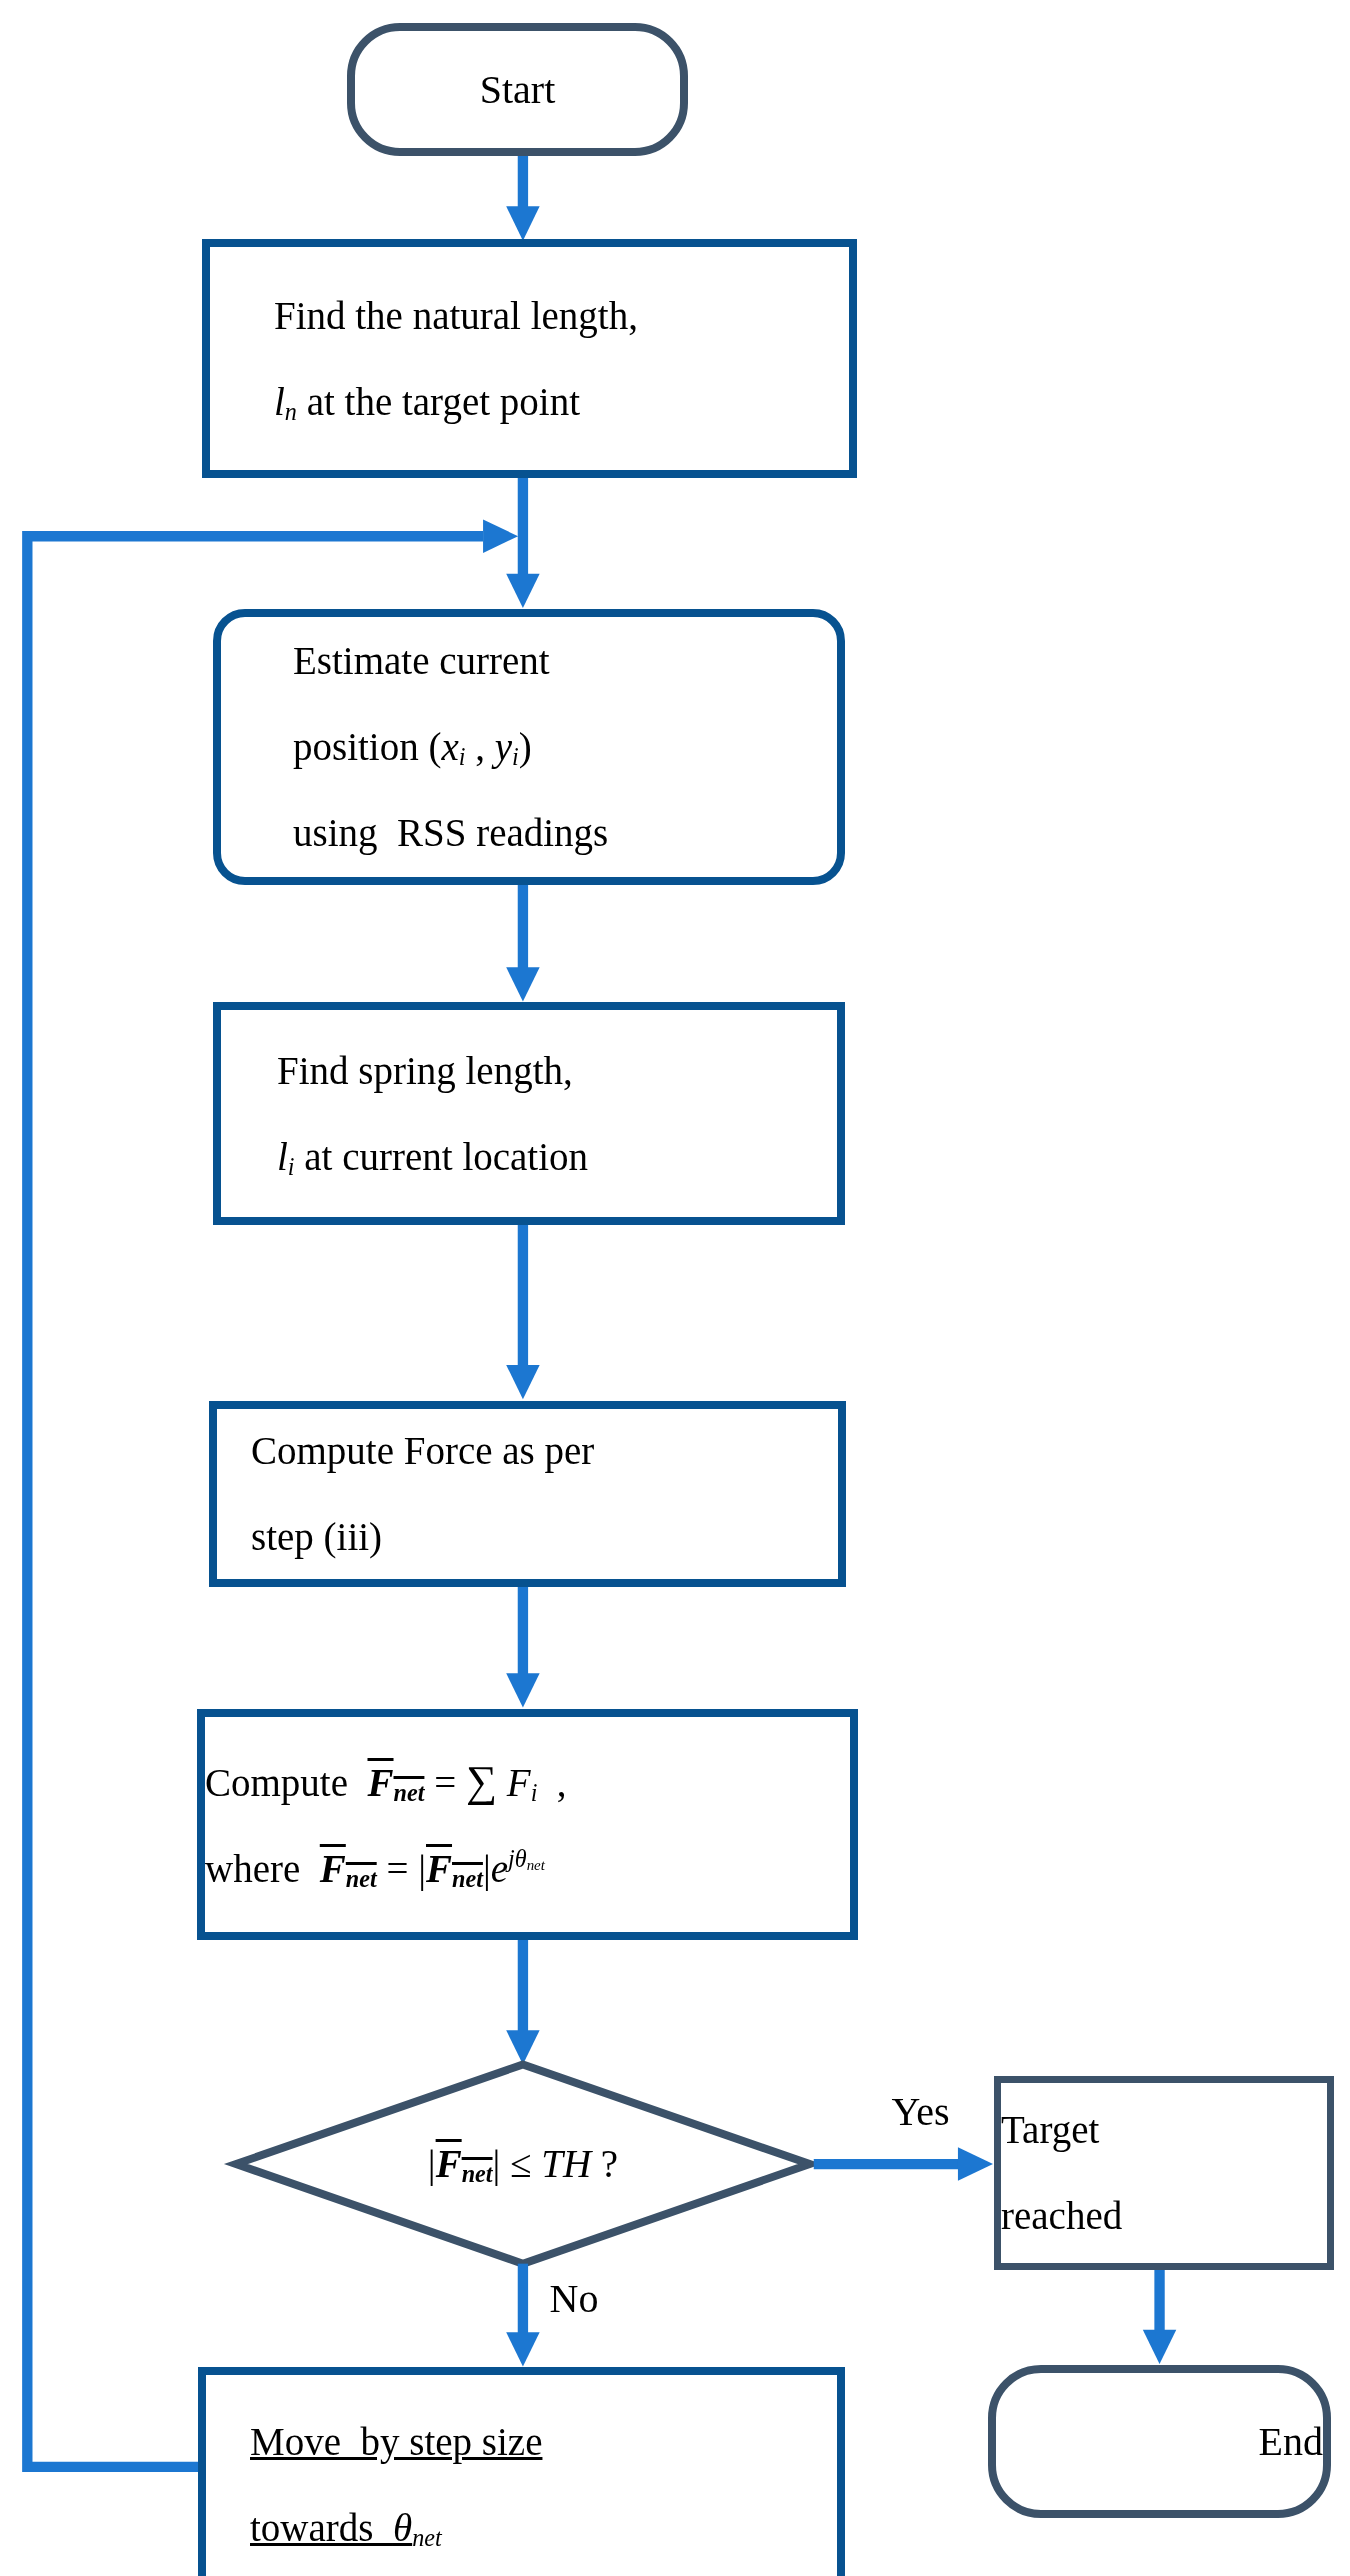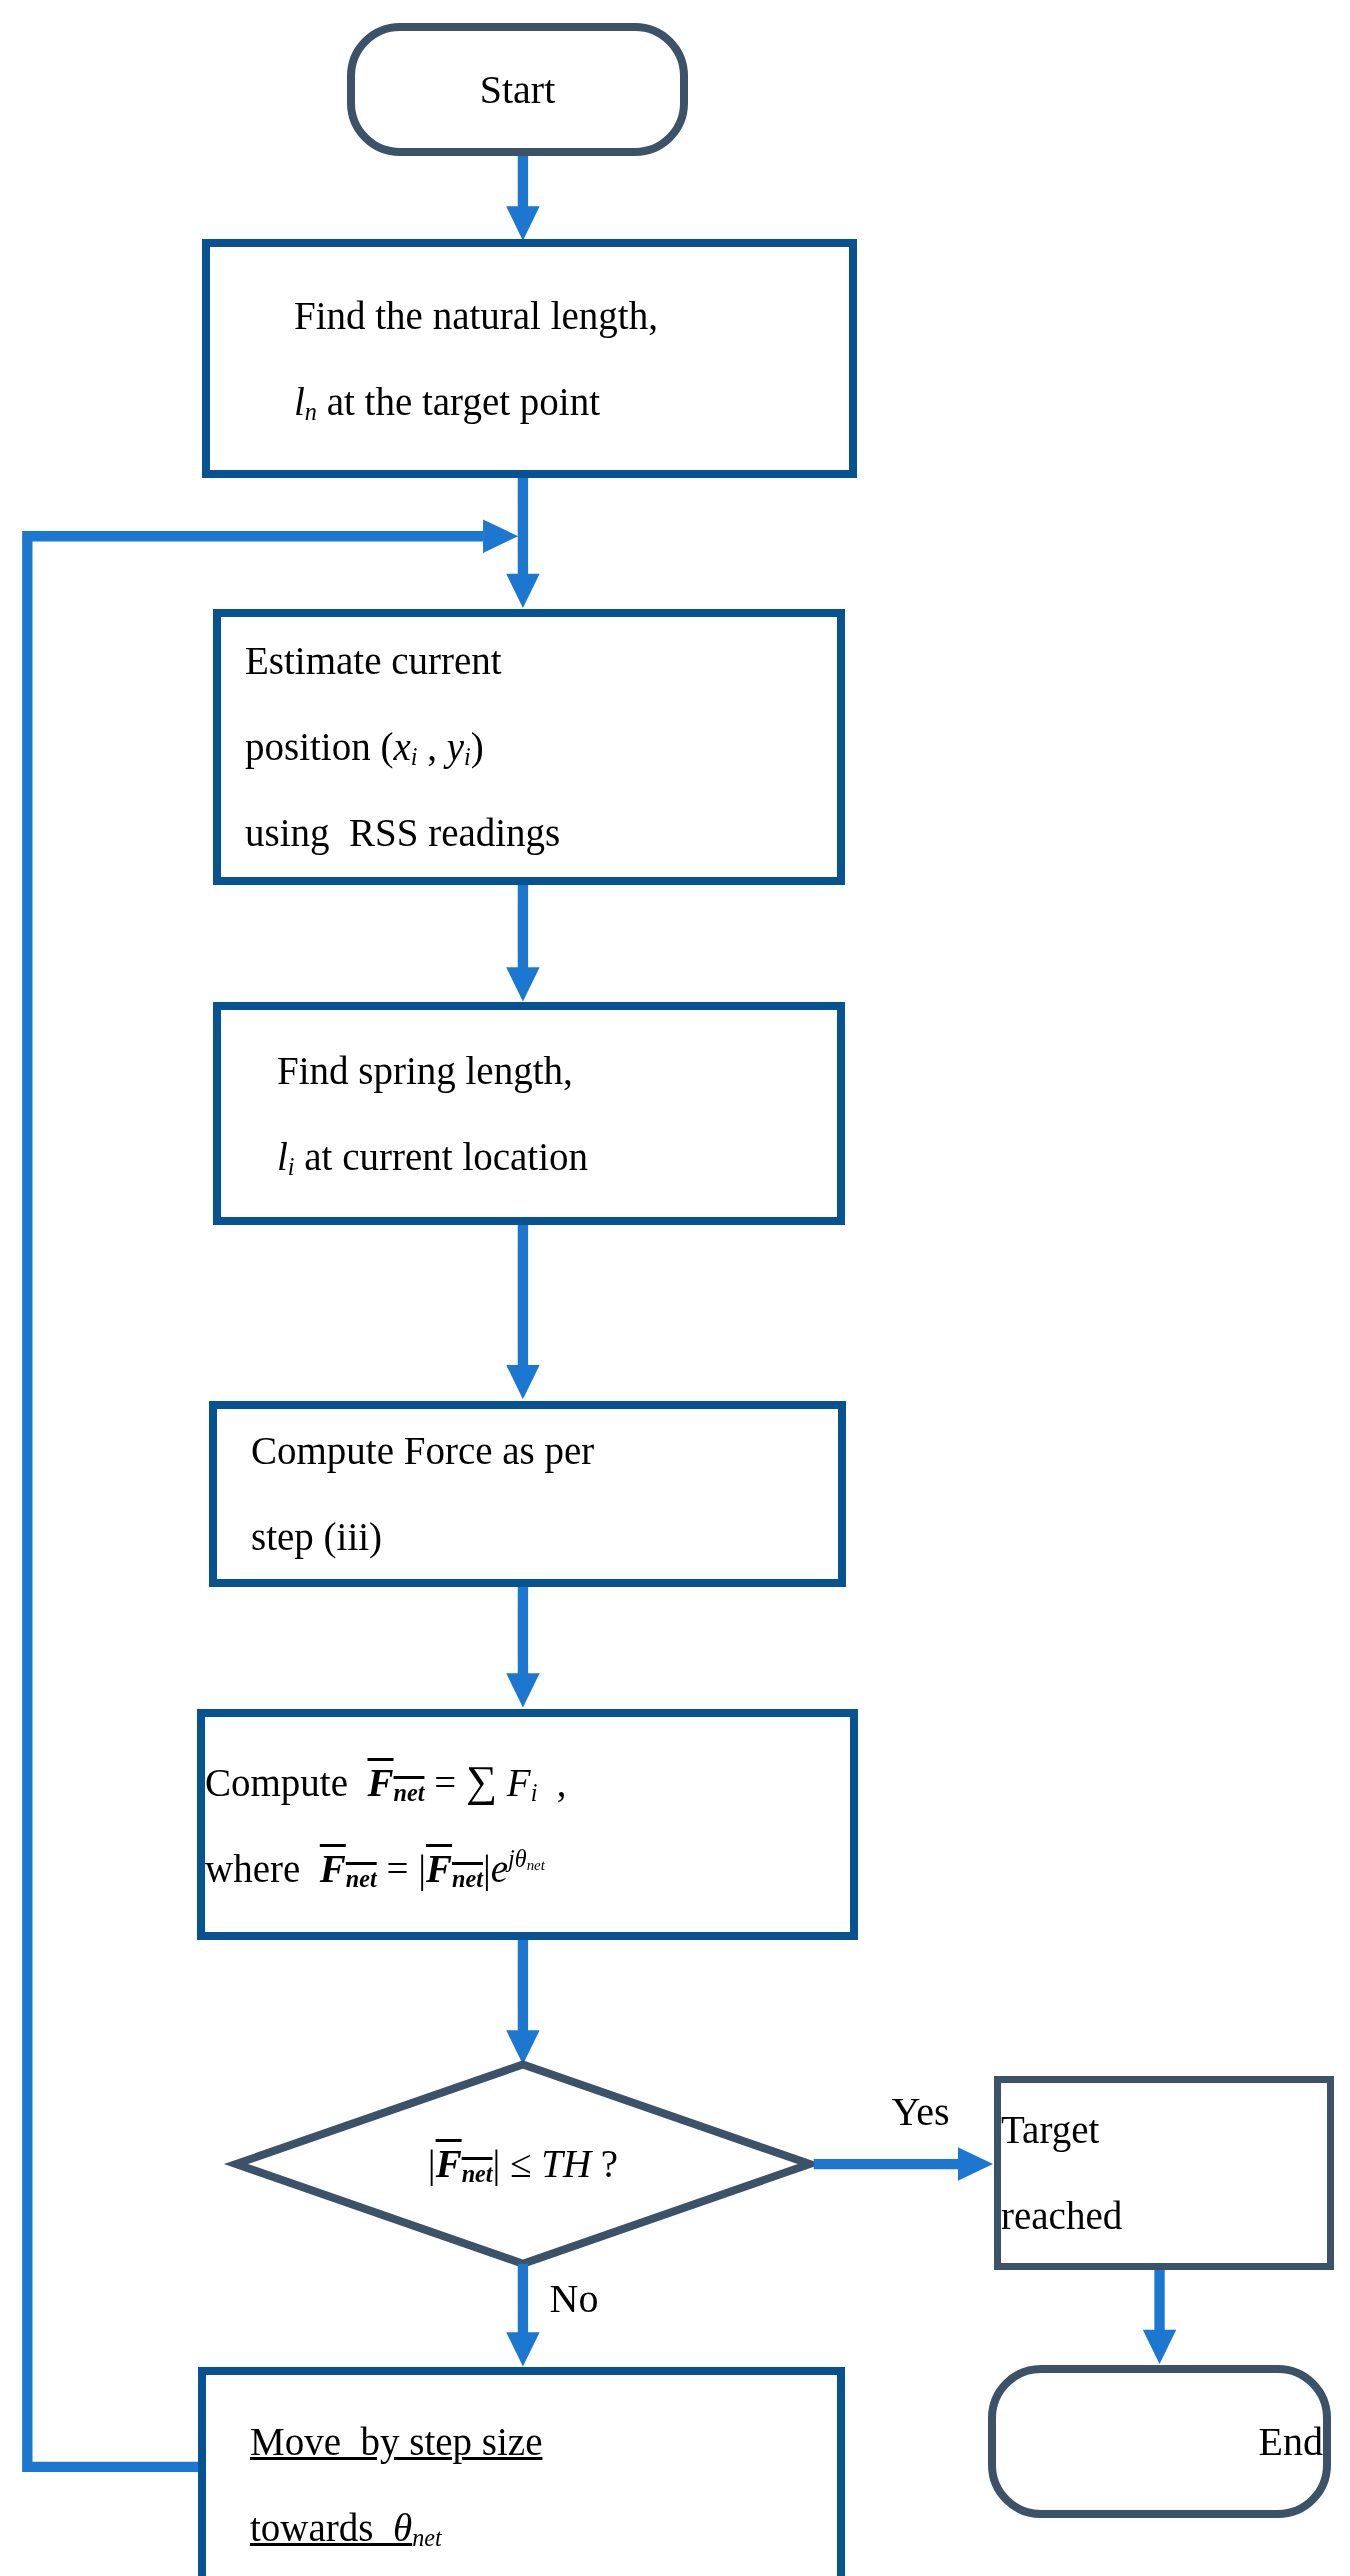--- a/index.html
+++ b/index.html
@@ -100,28 +100,28 @@
     <g>
       <line x1="1455" y1="2843" x2="1455" y2="2925" style="stroke:var(--arrow)" stroke-width="13"></line>
       <polygon points="1434,2924 1476,2924 1455,2967" style="fill:var(--arrow)"></polygon>
     </g>
   </svg>
 
   <div class="node terminal" style="left:347px;top:23px;width:341px;height:133px;">
     <span>Start</span>
   </div>
 
-  <div class="node process" style="left:202px;top:239px;width:655px;height:239px;padding-left:84px;">
+  <div class="node process" style="left:202px;top:239px;width:655px;height:239px;padding-left:64px;">
     <div>
         <div class="ln"><span>Find the natural length,</span></div>
         <div class="ln"><span class="i">l</span><span class="sub i">n</span><span> at the target point</span></div>
       </div>
   </div>
 
-  <div class="node process" style="left:213px;top:609px;width:632px;height:276px;padding-left:24px;">
+  <div class="node process" style="left:213px;top:609px;width:632px;height:276px;padding-left:72px;border-radius:32px;">
     <div>
         <div class="ln"><span>Estimate current</span></div>
         <div class="ln"><span>position (</span><span class="i">x</span><span class="sub i">i</span><span> , </span><span class="i">y</span><span class="sub i">i</span><span>)</span></div>
         <div class="ln"><span>using  RSS readings</span></div>
       </div>
   </div>
 
   <div class="node process" style="left:213px;top:1002px;width:632px;height:223px;padding-left:56px;">
     <div>
         <div class="ln"><span>Find spring length,</span></div>

